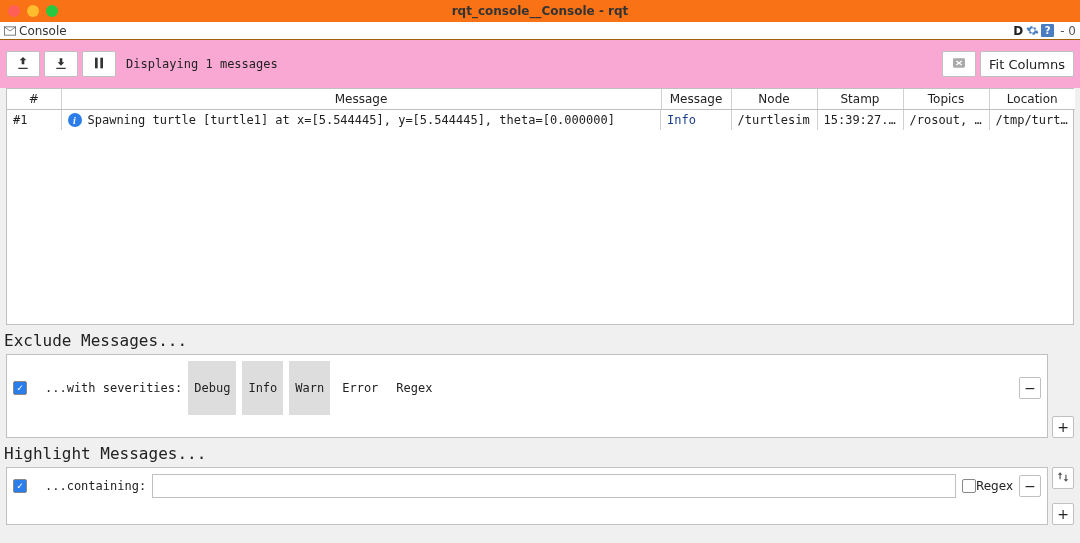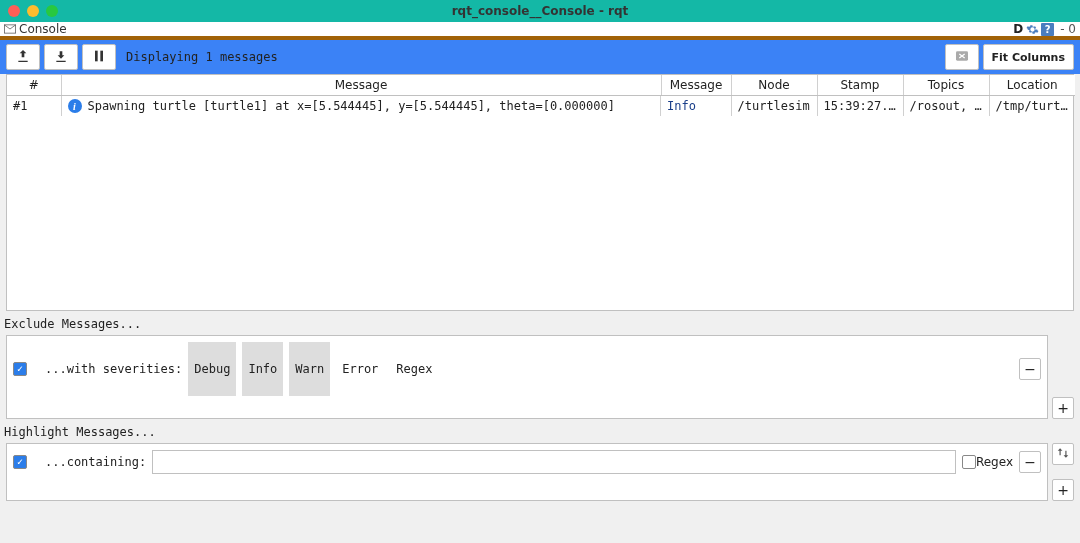--- a/index.html
+++ b/index.html
@@ -7,21 +7,21 @@
     font-family: "DejaVu Sans Mono", "Courier New", monospace;
     font-size: 12px;
     background: #f0f0f0;
     color: #222;
     width: 1080px;
     height: 543px;
     overflow: hidden;
   }
   .titlebar {
     height: 22px;
-    background: #14b8a6;
+    background: #f97316;
     display: flex;
     align-items: center;
     position: relative;
   }
   .traffic-lights {
     display: flex;
     gap: 7px;
     padding-left: 8px;
   }
   .tl { width: 12px; height: 12px; border-radius: 50%; }
@@ -33,55 +33,54 @@
     left: 0; right: 0;
     text-align: center;
     font-weight: bold;
     font-size: 12px;
     color: #333;
     font-family: "DejaVu Sans", sans-serif;
   }
   .toolbar1 {
     height: 18px;
     background: #fff;
-    border-bottom: 4px solid #a16207;
+    border-bottom: 1px solid #a16207;
     display: flex;
     align-items: center;
     padding: 0 4px;
     font-family: "DejaVu Sans", sans-serif;
     font-size: 12px;
     color: #333;
   }
   .toolbar1 .tab-label { display:flex; align-items:center; gap:3px; }
   .toolbar1 .right-tools { margin-left: auto; display:flex; align-items:center; gap:2px; color:#555; }
   .tool-letter { font-weight:bold; color:#222; padding:0 1px;}
   .gear-icon-sm svg { width:13px; height:13px; display:block; }
   .q-icon { width:13px;height:13px;background:#4a7dbf;color:#fff;font-size:10px;font-weight:bold;display:flex;align-items:center;justify-content:center;border-radius:1px;}
   .btnrow {
-    height: 34px;
-    background: #3b82f6;
+    height: 48px;
+    background: #f9a8d4;
     display: flex;
     align-items: center;
     padding: 4px 6px;
     gap: 4px;
   }
   .btn {
     background: #fff;
     border: 1px solid #c0c0c0;
     border-radius: 2px;
     height: 26px;
     min-width: 30px;
     display: flex;
     align-items: center;
     justify-content: center;
     cursor: pointer;
     font-family: "DejaVu Sans", sans-serif;
-    font-size: 11px;
+    font-size: 13px;
     padding: 0 8px;
-    font-weight: bold;
   }
   .btn svg { width: 16px; height: 16px; }
   .msg-count {
     margin-left: 6px;
     font-family: "DejaVu Sans Mono", monospace;
     font-size: 12px;
     color: #222;
   }
   .spacer { flex: 1; }
   .btn.clear { min-width: 32px; }
@@ -121,21 +120,21 @@
     font-size:10px; font-weight:bold; font-family:serif; font-style:italic;
   }
   td.sev-info { color: #1a3f8a; }
   .table-body {
     height: 194px;
     background:#fff;
     border-top:none;
   }
   .section-label {
     font-family: "DejaVu Sans Mono", monospace;
-    font-size: 12px;
+    font-size: 16px;
     padding: 6px 4px 4px 4px;
     color:#222;
     background:#f0f0f0;
   }
   .filter-panel {
     margin: 0 6px;
     display:flex;
     gap:4px;
   }
   .filter-boxes { flex:1; display:flex; flex-direction:column; gap:4px;}

